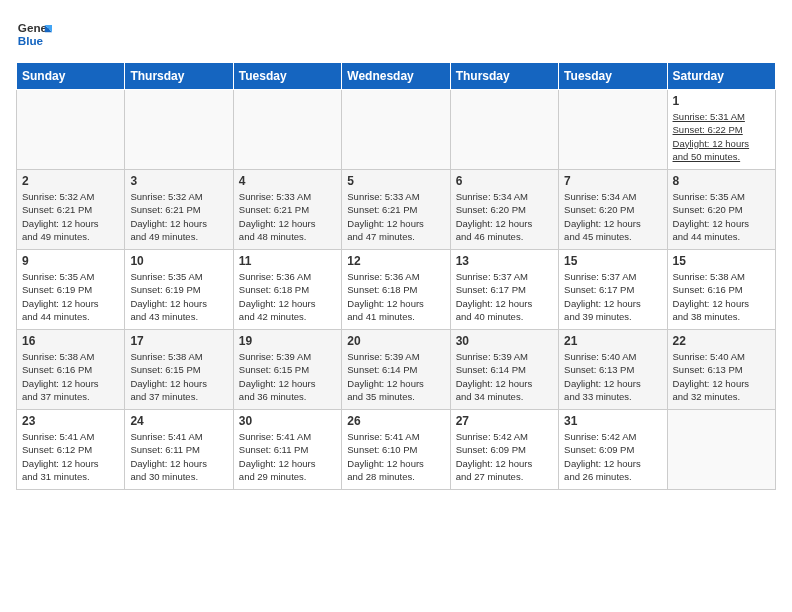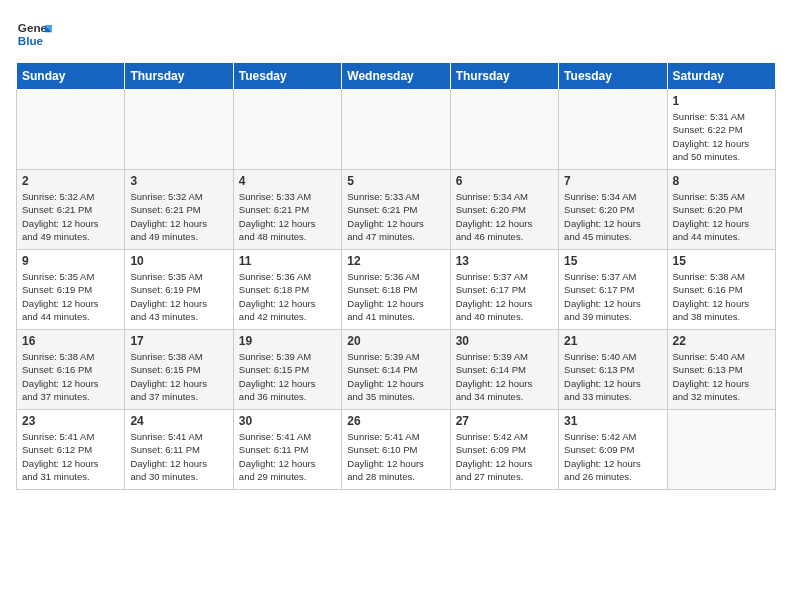--- a/index.html
+++ b/index.html
@@ -113,21 +113,21 @@
   <tbody id="calendar-body">
   <tr>
         <td class="empty-cell"></td>
         <td class="empty-cell"></td>
         <td class="empty-cell"></td>
         <td class="empty-cell"></td>
         <td class="empty-cell"></td>
         <td class="empty-cell"></td>
         <td>
           <span class="day-num">1</span>
-          <div class="day-detail" style="white-space: pre-line;">Sunrise: 5:31 AM
+          <div class="day-detail" style="white-space: pre-line; text-decoration: underline;">Sunrise: 5:31 AM
 Sunset: 6:22 PM
 Daylight: 12 hours
 and 50 minutes.</div>
         </td>
       </tr>
       <tr>
         <td>
           <span class="day-num">2</span>
           <div class="day-detail" style="white-space: pre-line;">Sunrise: 5:32 AM
 Sunset: 6:21 PM

